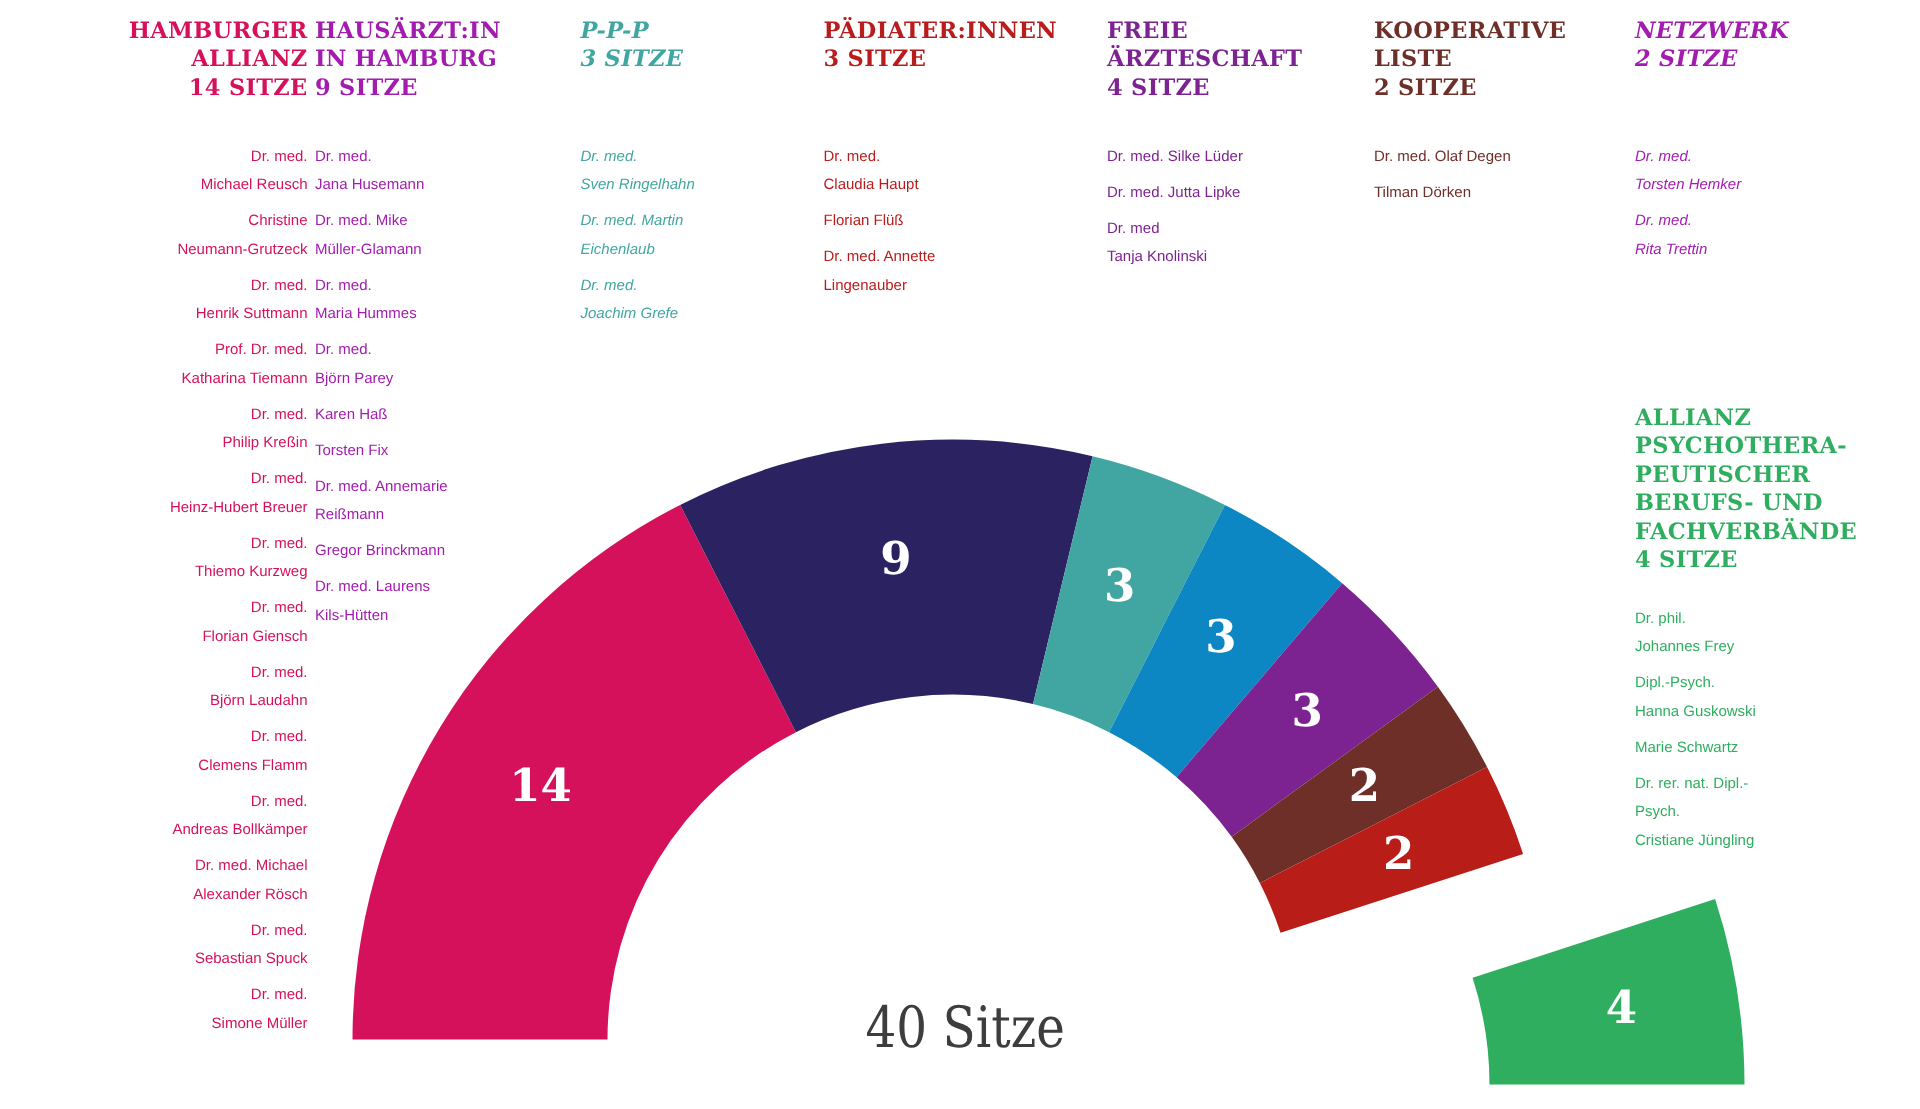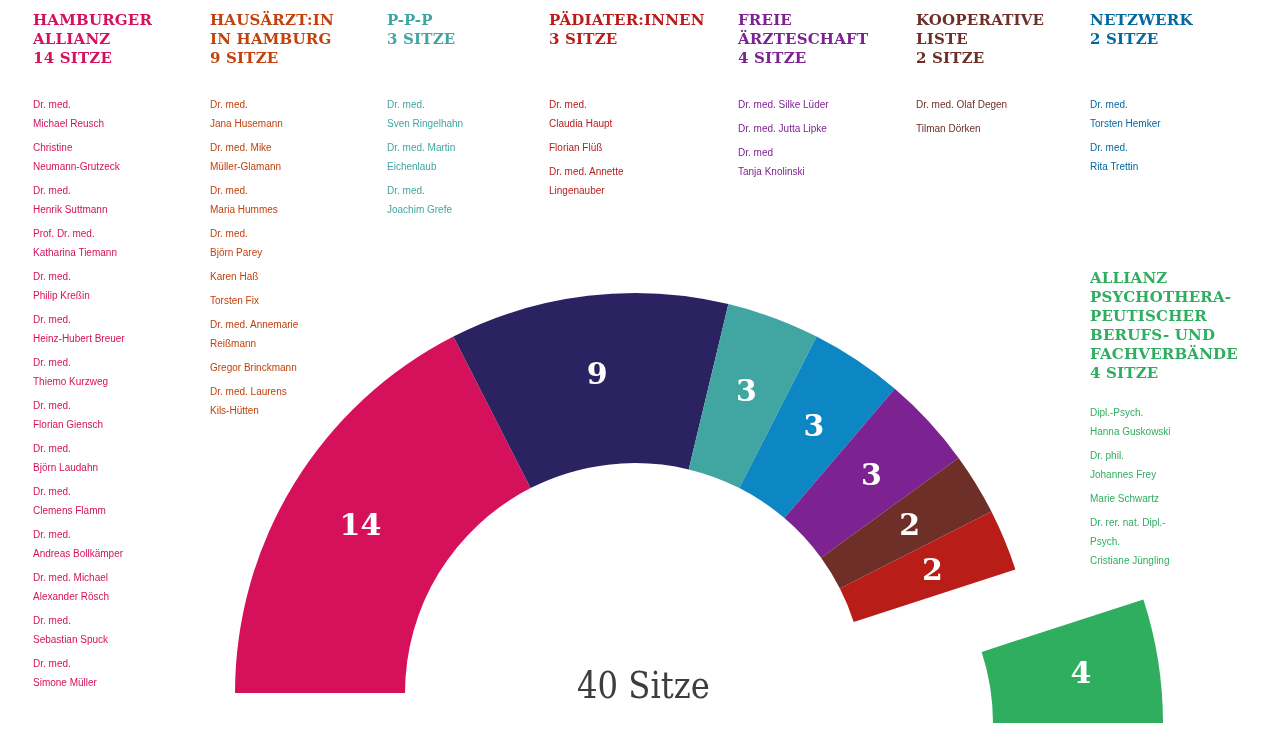--- a/index.html
+++ b/index.html
@@ -53,21 +53,21 @@
     transform:scaleX(.85);
     transform-origin:left center;
     white-space:nowrap;
   }
 </style>
 </head>
 <body>
 
 <div class="stage">
 
-  <div class="party-col c0" style="color: rgb(214, 17, 92);">
+  <div class="party-col c0" style="color: rgb(214, 17, 92); text-align: right;">
     <div class="hdr">HAMBURGER
 ALLIANZ
 14 SITZE</div>
     <div class="members">
         <div class="member">Dr. med.
 Michael Reusch</div>
         <div class="member">Christine
 Neumann-Grutzeck</div>
         <div class="member">Dr. med.
 Henrik Suttmann</div>
@@ -89,21 +89,21 @@
 Andreas Bollkämper</div>
         <div class="member">Dr. med. Michael
 Alexander Rösch</div>
         <div class="member">Dr. med.
 Sebastian Spuck</div>
         <div class="member">Dr. med.
 Simone Müller</div>
       </div>
   </div>
 
-  <div class="party-col c1" style="color: #c2410c;">
+  <div class="party-col c1" style="color: #a21caf;">
     <div class="hdr">HAUSÄRZT:IN
 IN HAMBURG
 9 SITZE</div>
     <div class="members">
         <div class="member">Dr. med.
 Jana Husemann</div>
         <div class="member">Dr. med. Mike
 Müller-Glamann</div>
         <div class="member">Dr. med.
 Maria Hummes</div>
@@ -112,21 +112,21 @@
         <div class="member">Karen Haß</div>
         <div class="member">Torsten Fix</div>
         <div class="member">Dr. med. Annemarie
 Reißmann</div>
         <div class="member">Gregor Brinckmann</div>
         <div class="member">Dr. med. Laurens
 Kils-Hütten</div>
       </div>
   </div>
 
-  <div class="party-col c2" style="color: rgb(65, 166, 161);">
+  <div class="party-col c2" style="color: rgb(65, 166, 161); font-style: italic;">
     <div class="hdr">P-P-P
 3 SITZE</div>
     <div class="members">
         <div class="member">Dr. med.
 Sven Ringelhahn</div>
         <div class="member">Dr. med. Martin
 Eichenlaub</div>
         <div class="member">Dr. med.
 Joachim Grefe</div>
       </div>
@@ -159,43 +159,43 @@
   <div class="party-col c5" style="color: rgb(110, 47, 40);">
     <div class="hdr">KOOPERATIVE
 LISTE
 2 SITZE</div>
     <div class="members">
         <div class="member">Dr. med. Olaf Degen</div>
         <div class="member">Tilman Dörken</div>
       </div>
   </div>
 
-  <div class="party-col c6" style="color: #0369a1;">
+  <div class="party-col c6" style="color: #a21caf; font-style: italic;">
     <div class="hdr">NETZWERK
 2 SITZE</div>
     <div class="members">
         <div class="member">Dr. med.
 Torsten Hemker</div>
         <div class="member">Dr. med.
 Rita Trettin</div>
       </div>
   </div>
 
   <div class="party-col c7" style="color: rgb(47, 174, 96);">
     <div class="hdr">ALLIANZ
 PSYCHOTHERA-
 PEUTISCHER
 BERUFS- UND
 FACHVERBÄNDE
 4 SITZE</div>
     <div class="members">
+        <div class="member">Dr. phil.
+Johannes Frey</div>
         <div class="member">Dipl.-Psych.
 Hanna Guskowski</div>
-        <div class="member">Dr. phil.
-Johannes Frey</div>
         <div class="member">Marie Schwartz</div>
         <div class="member">Dr. rer. nat. Dipl.-
 Psych.
 Cristiane Jüngling</div>
       </div>
   </div>
 
   <svg id="hemicycle" viewBox="0 0 1280 739">
       <g>
         <path d="M235.0 693.0 A400 400 0 0 1 453.4 336.6 L530.6 488.1 A230 230 0 0 0 405.0 693.0 Z" fill="#d6115c"></path>

